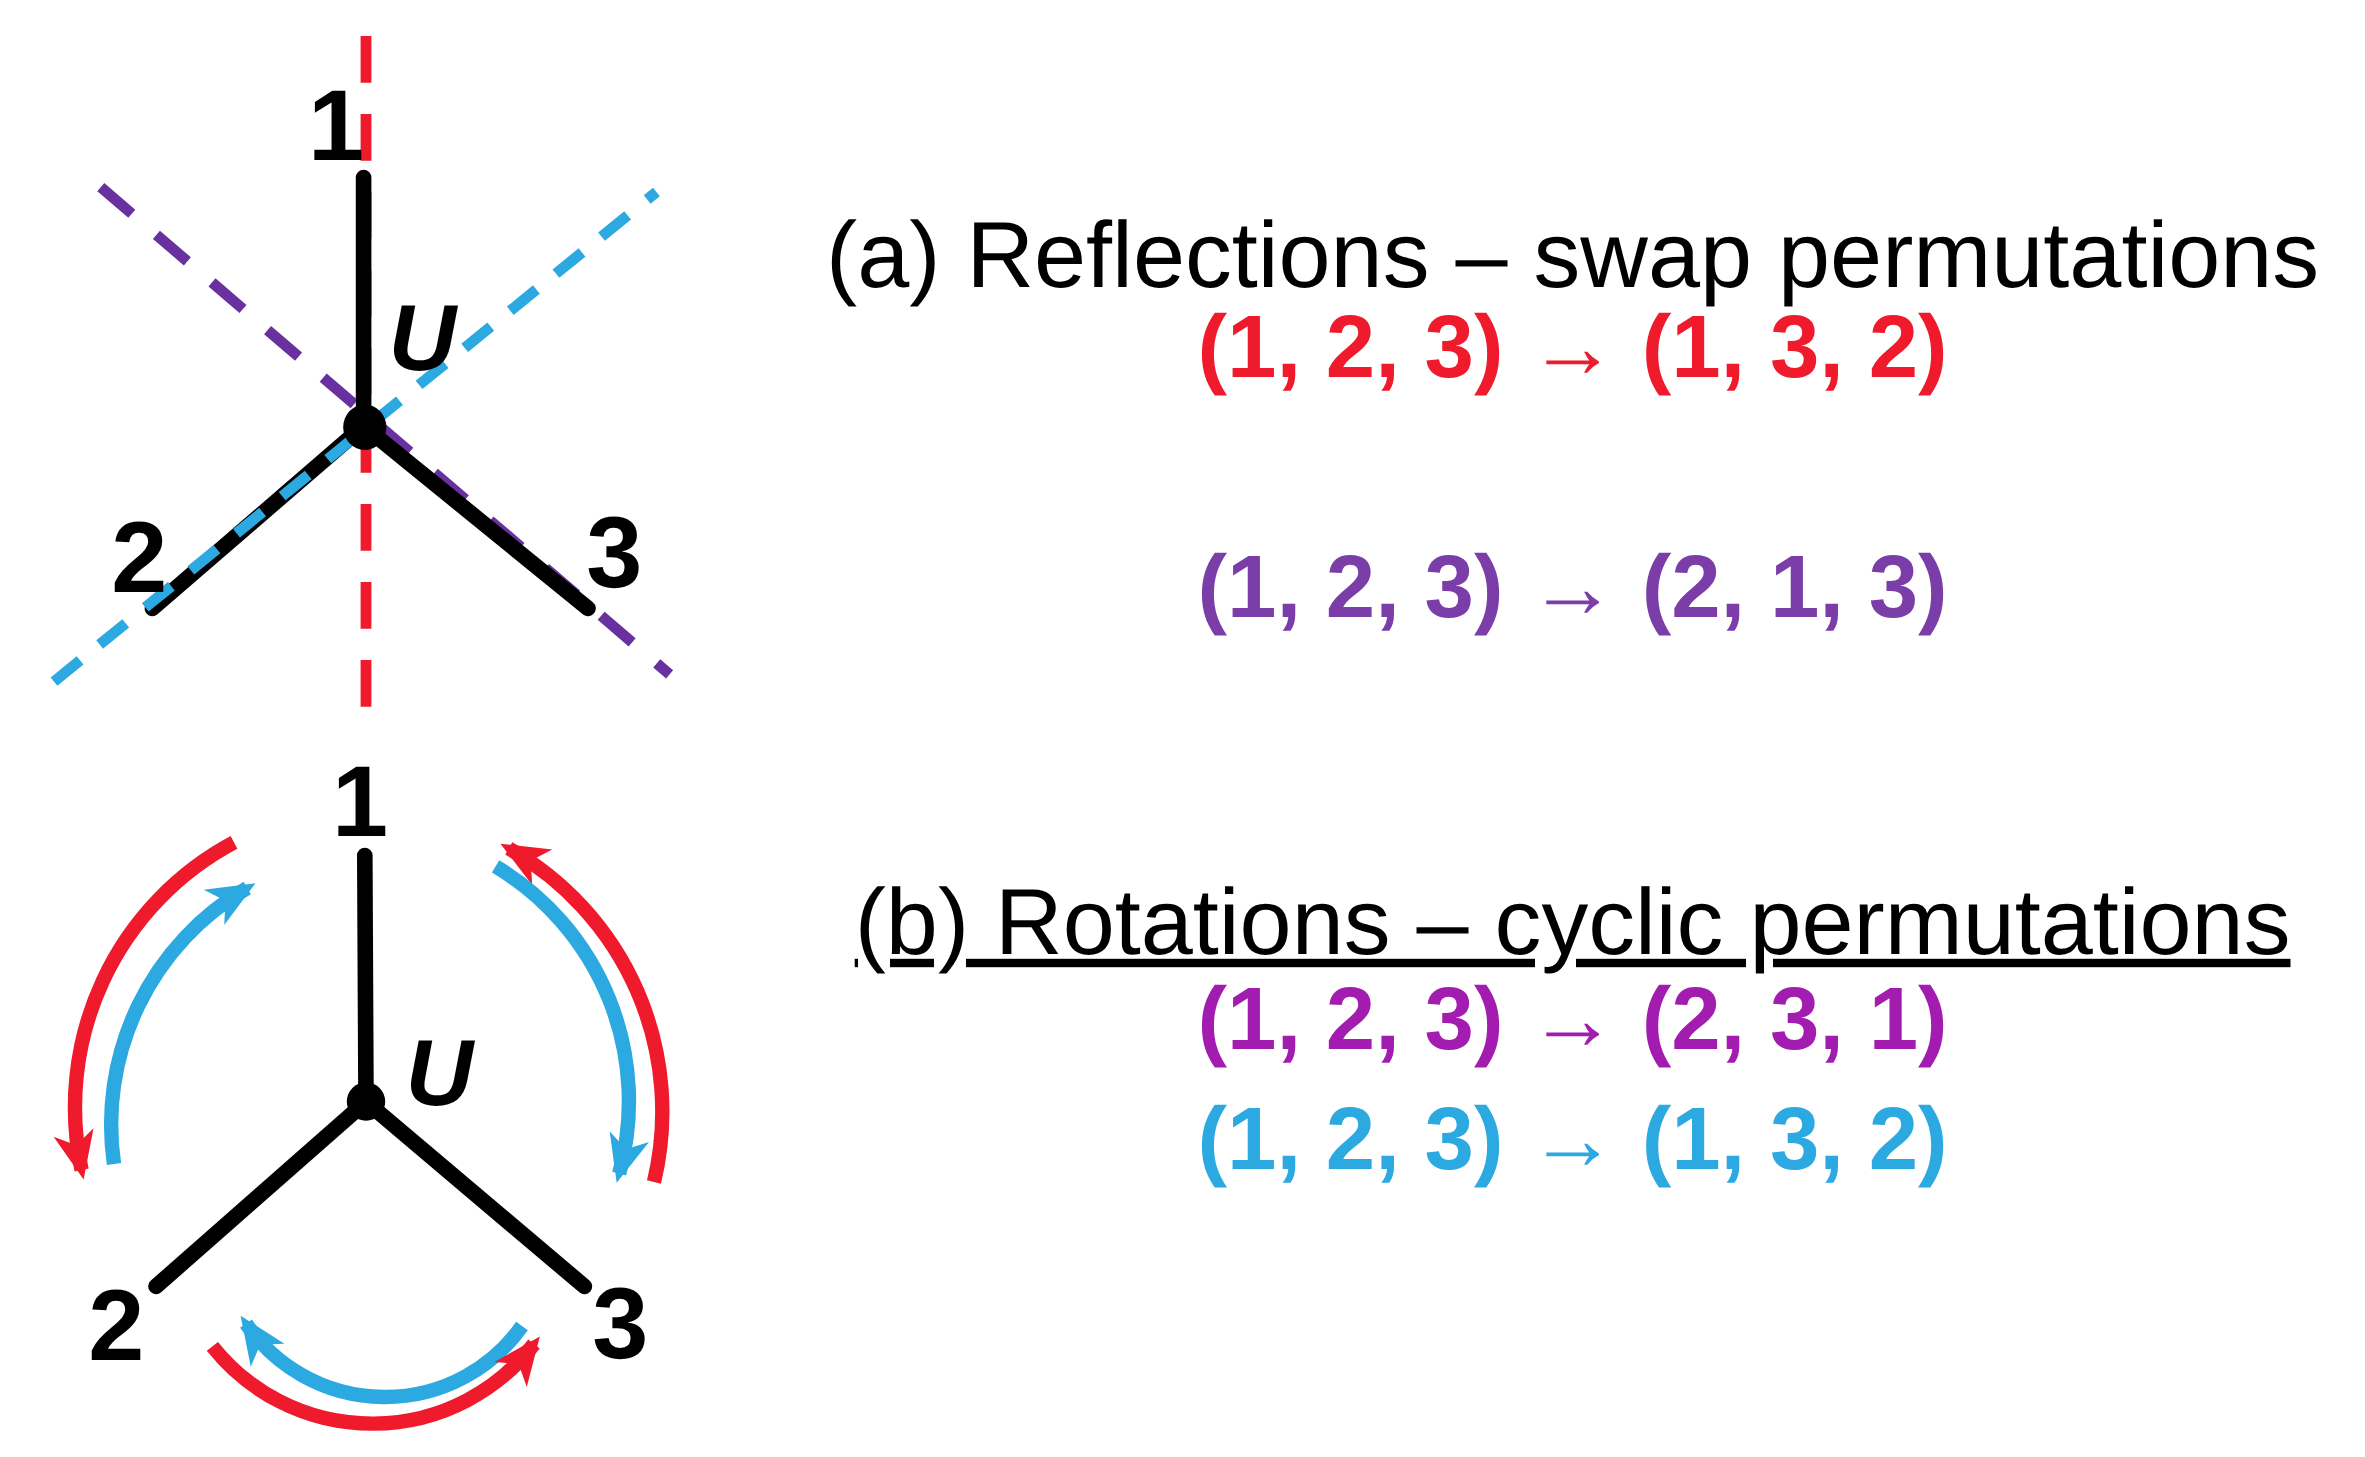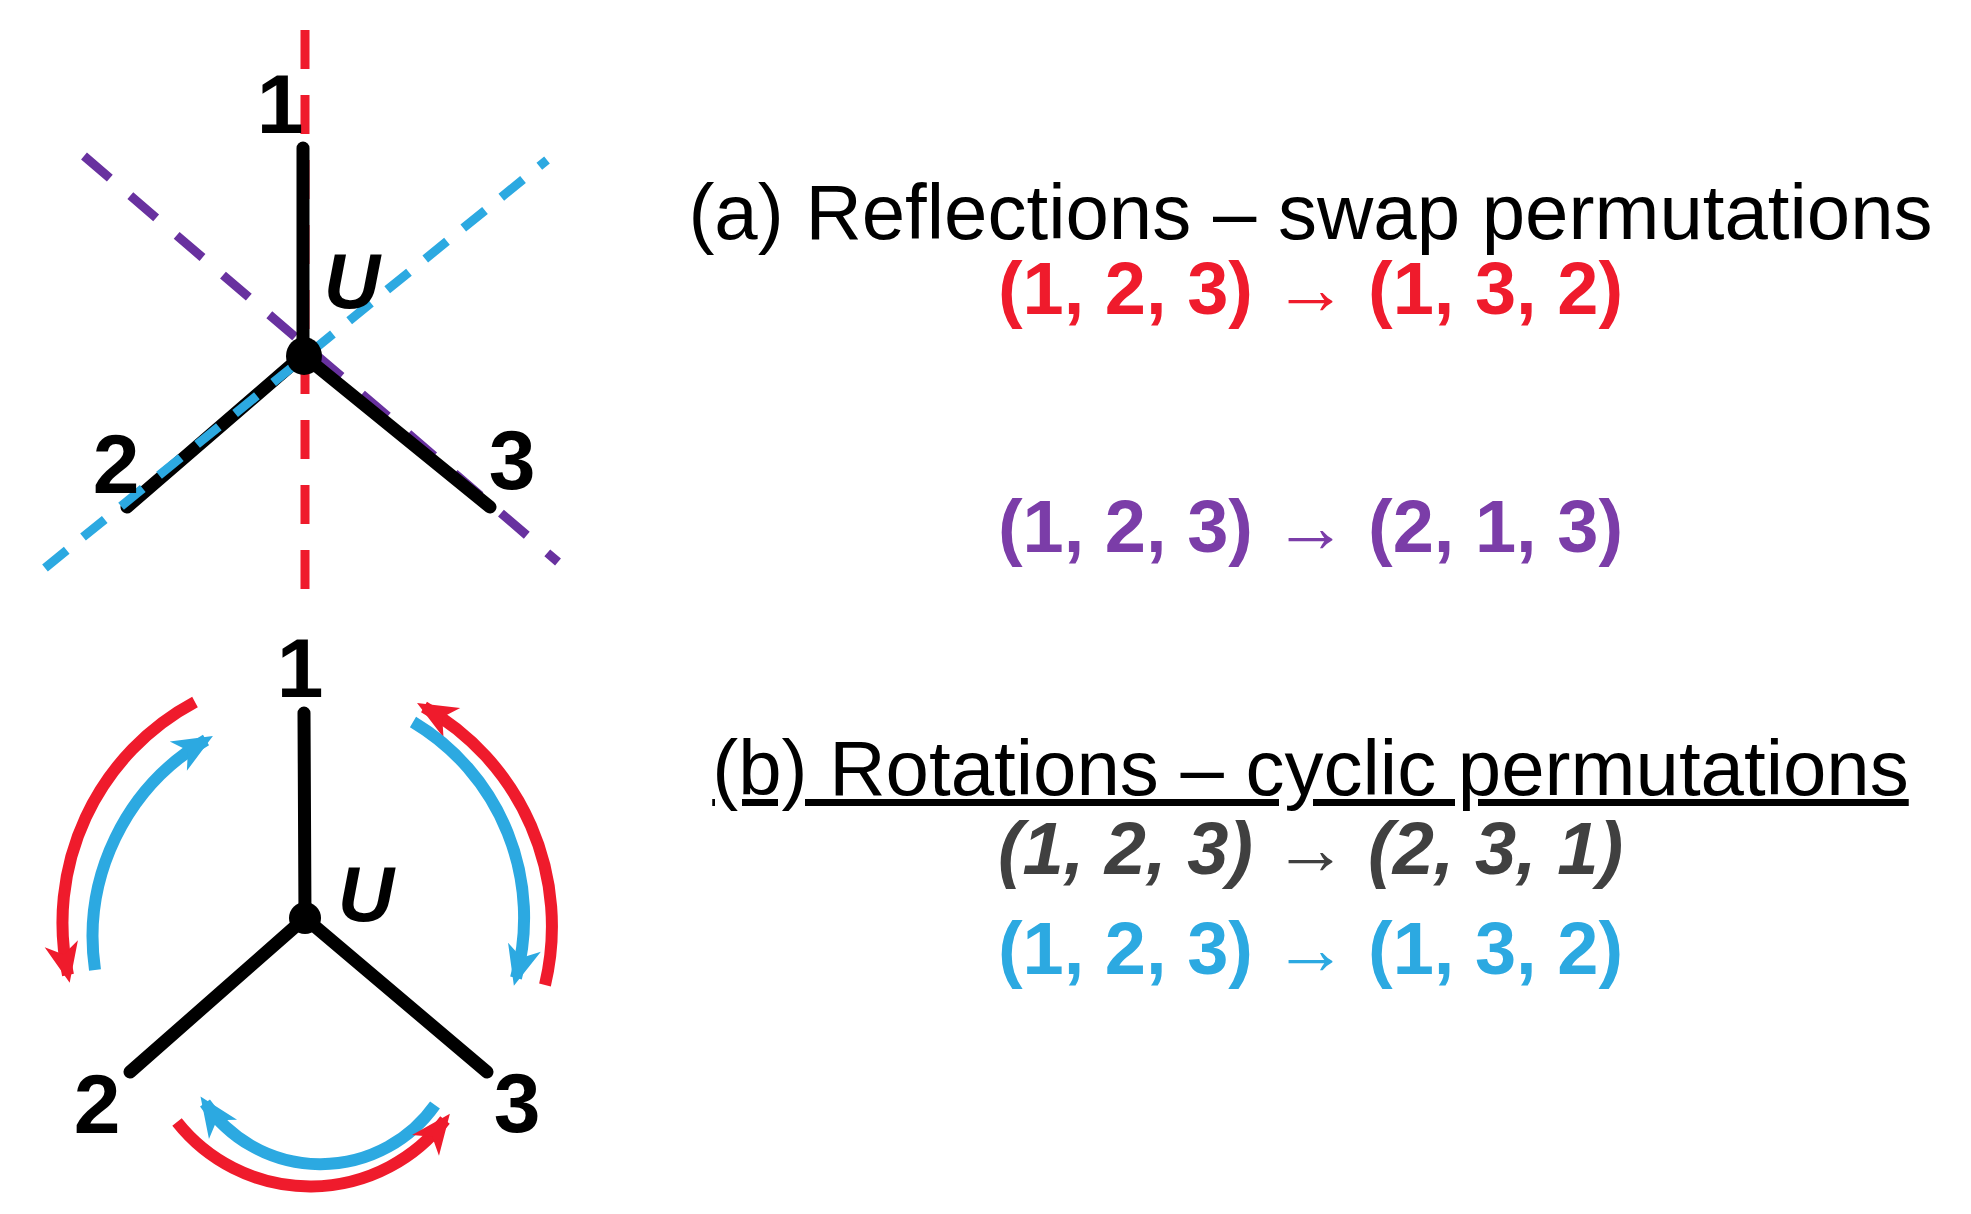--- a/index.html
+++ b/index.html
@@ -84,20 +84,20 @@
   <span class="vertex-label" style="left:352px;top:281px;">U</span>
 
   <span class="node-label" style="left:300px;top:668px;">1</span>
   <span class="node-label" style="left:97px;top:1104px;">2</span>
   <span class="node-label" style="left:517px;top:1103px;">3</span>
   <span class="vertex-label" style="left:366px;top:894px;">U</span>
 
   <div id="text-col">
     <div id="a-title" class="sec-title" style="color: rgb(0, 0, 0);">(a) Reflections – swap permutations</div>
     <div id="a-red" class="perm-line" style="color: rgb(239, 27, 44);">(1, 2, 3) → (1, 3, 2)</div>
-    <div id="a-purple" class="perm-line" style="color: rgb(123, 61, 168); margin-top: 38px;">(1, 2, 3) → (2, 1, 3)</div>
+    <div id="a-purple" class="perm-line" style="color: rgb(123, 61, 168);">(1, 2, 3) → (2, 1, 3)</div>
 
     <div id="b-title" class="sec-title" style="color: #000000; text-decoration: underline;">(b) Rotations – cyclic permutations</div>
-    <div id="b-red" class="perm-line" style="color: #404040; font-style: italic;">(1, 2, 3) → (2, 3, 1)</div>
+    <div id="b-red" class="perm-line" style="color: #a21caf;">(1, 2, 3) → (2, 3, 1)</div>
     <div id="b-blue" class="perm-line" style="color: rgb(44, 169, 225);">(1, 2, 3) → (1, 3, 2)</div>
   </div>
 
 </div>
 
 </body></html>

